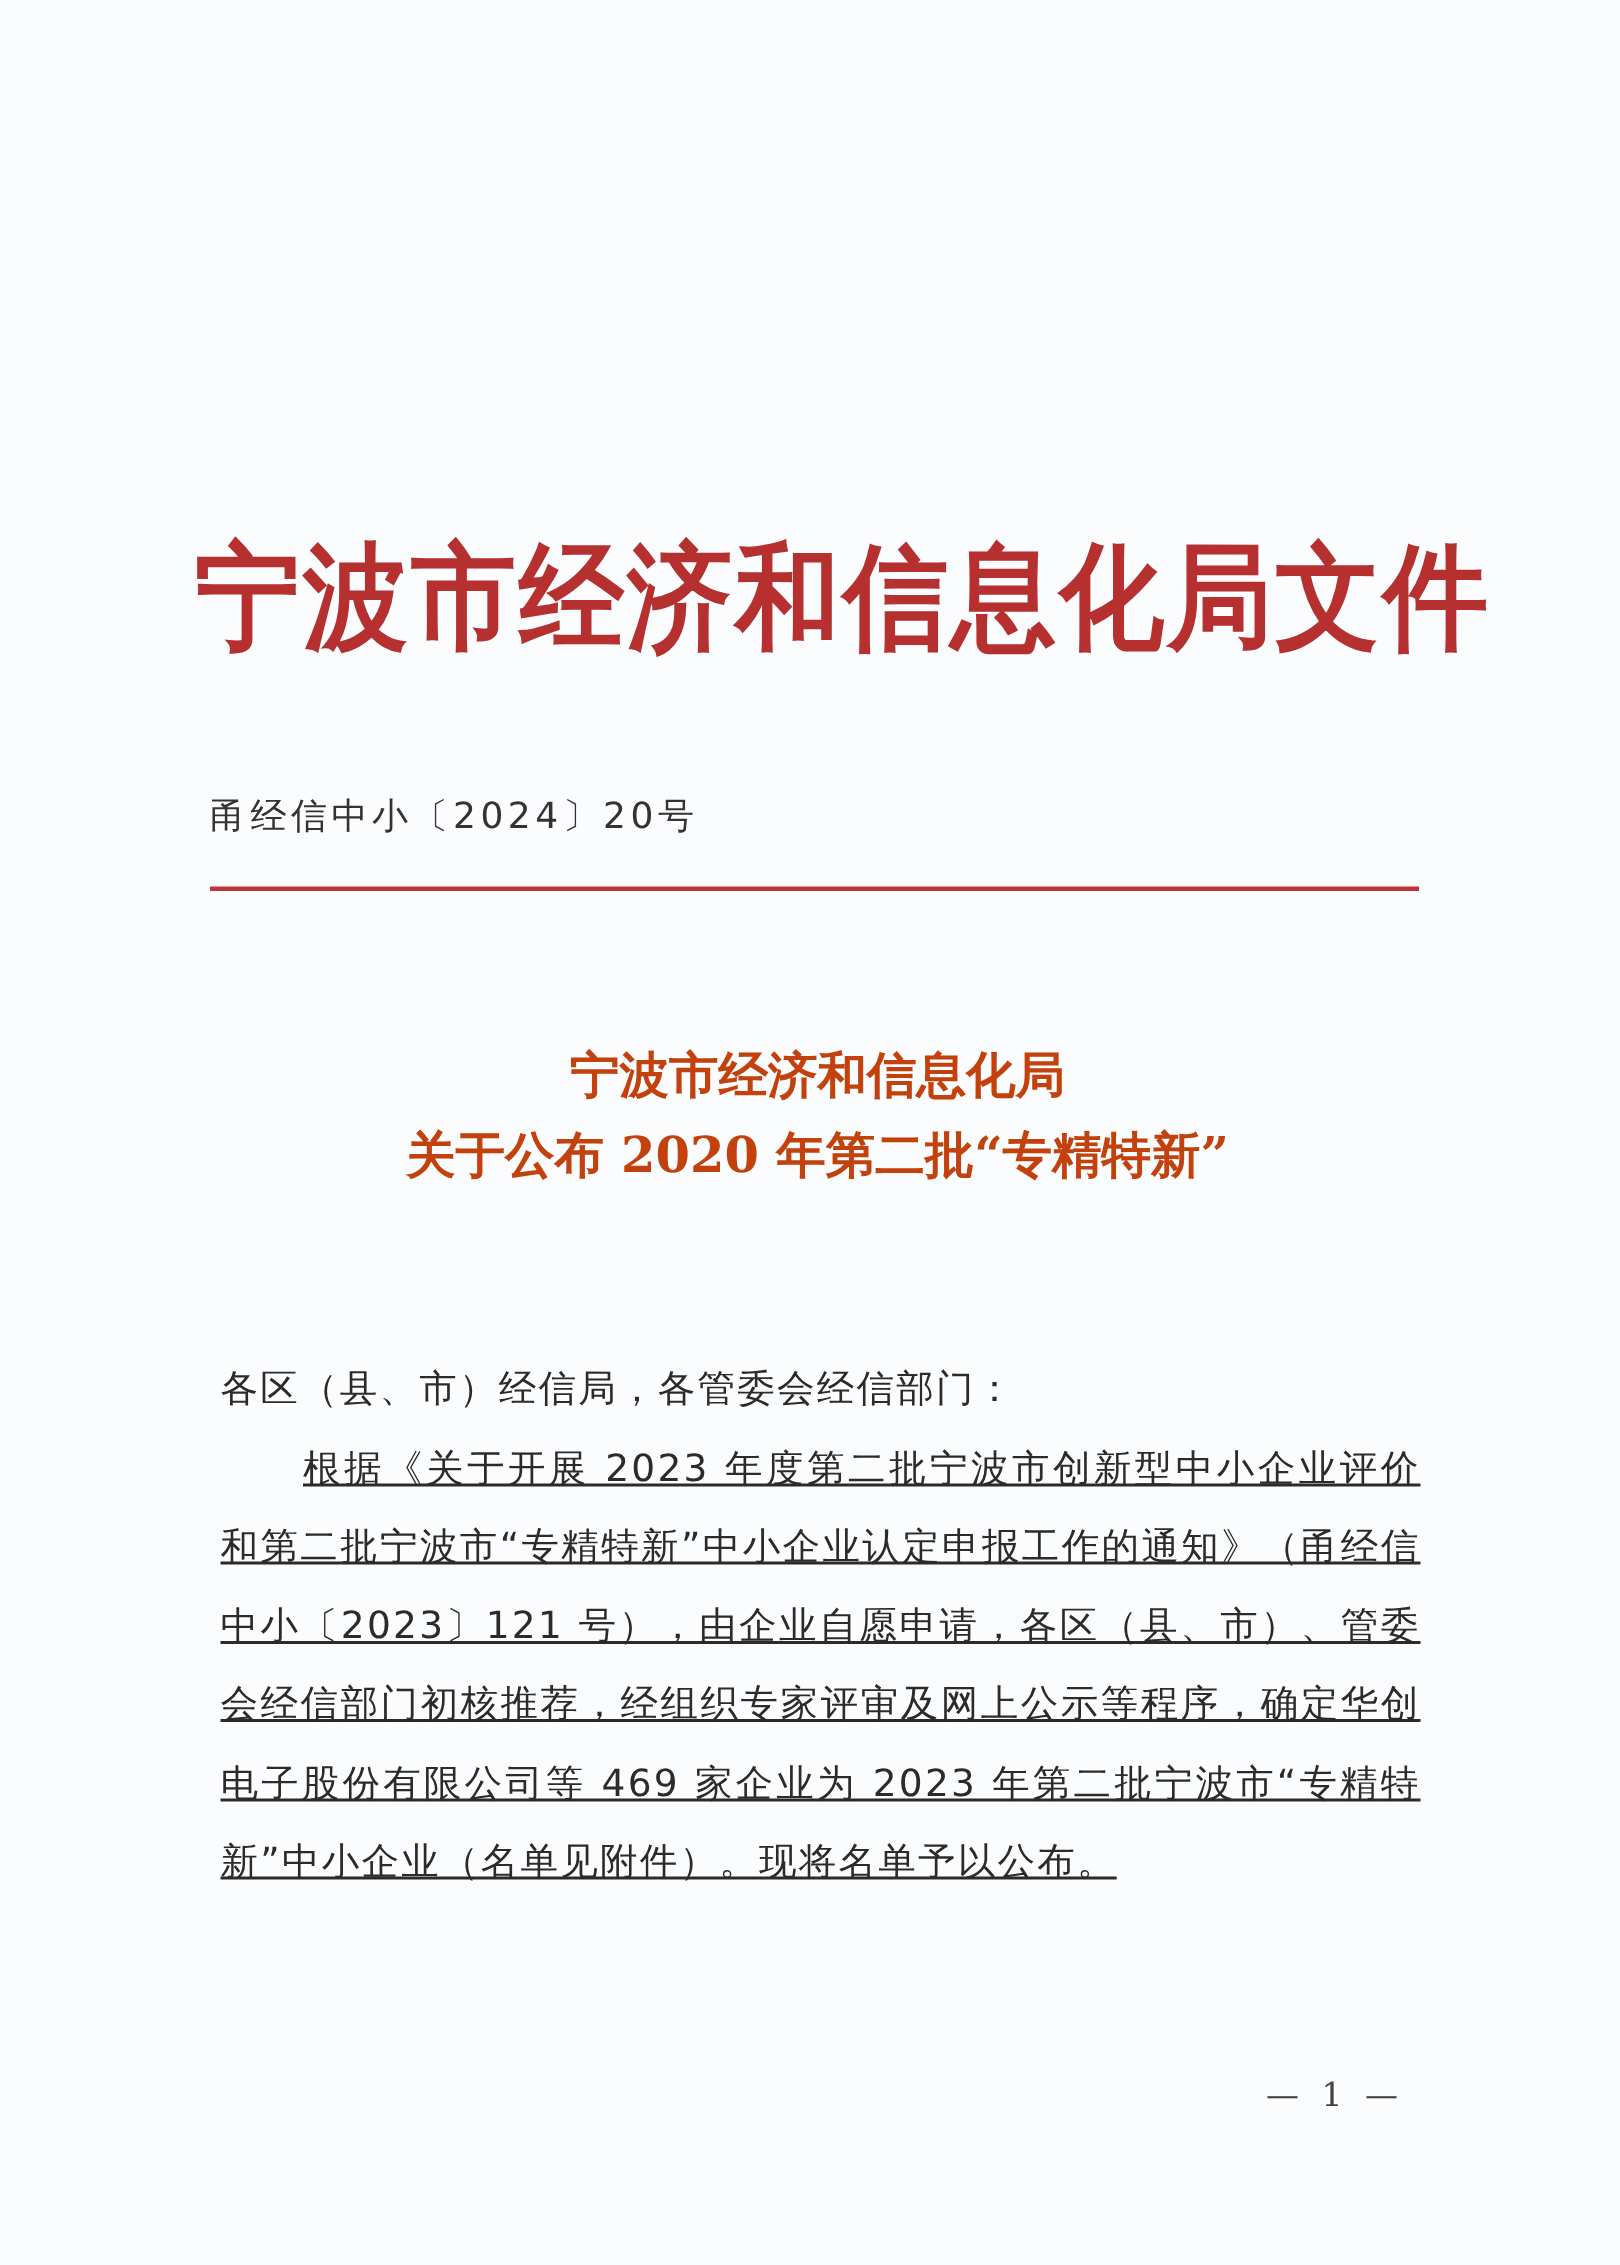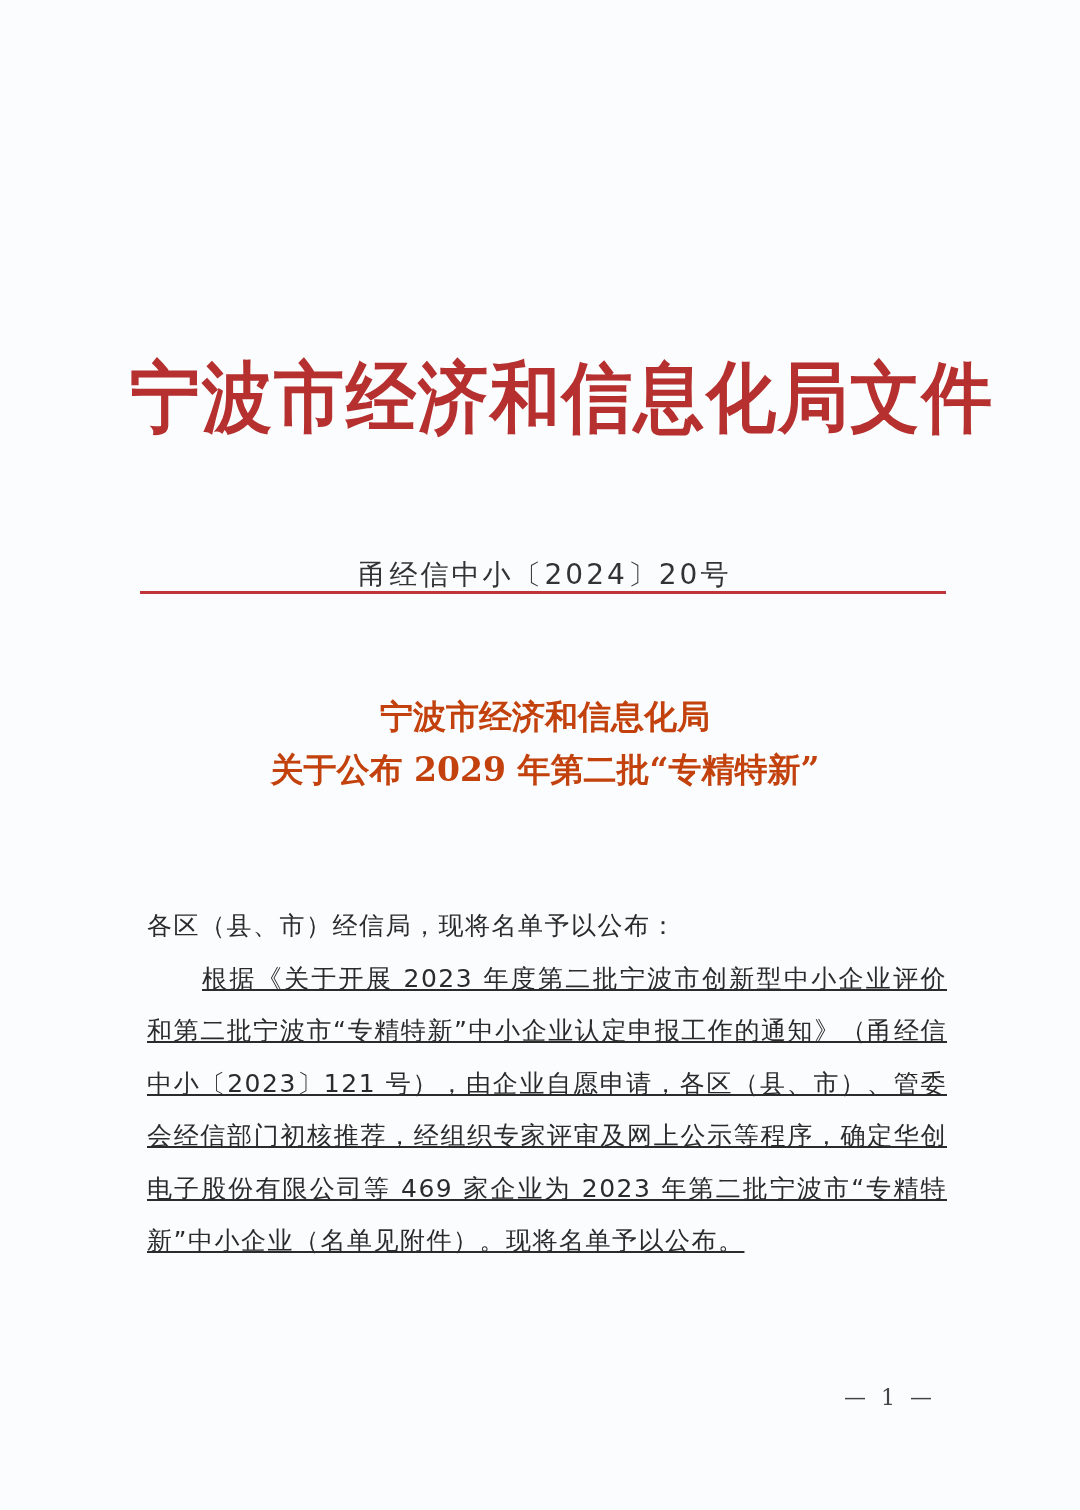--- a/index.html
+++ b/index.html
@@ -11,22 +11,22 @@
     }
     .page { position: absolute; left: 0; top: 0; width: 1080px; height: 1270px; }
     .header-title {
       position: absolute; left: 130px; top: 358px; width: 820px;
       text-align: center; color: #b5302e;
       font-family: "DejaVu Serif", "Liberation Serif", serif;
       font-size: 70px; font-weight: bold; letter-spacing: 2px; line-height: 80px;
       transform: scaleY(1.1); white-space: nowrap;
     }
     .doc-number {
-      position: absolute; left: 140px; top: 556px; width: 810px;
-      text-align: center; font-size: 28px; letter-spacing: 3px; color: #333;
+      position: absolute; left: 140px; top: 528px; width: 810px;
+      font-size: 24px; letter-spacing: 3px; color: #333;
       font-family: "DejaVu Sans", "Liberation Sans", sans-serif;
     }
     .red-rule {
       position: absolute; left: 140px; top: 591px; width: 806px; height: 3px;
       background: #c0353a;
     }
     .title-block {
       position: absolute; left: 140px; top: 690px; width: 810px;
       text-align: center; font-size: 33px; font-weight: bold; color: #c2410c;
       line-height: 53px;
@@ -46,22 +46,22 @@
 </head>
 <body>
 
 <div class="page">
   <div class="header-title">宁波市经济和信息化局文件</div>
   <div class="doc-number">甬经信中小〔2024〕20号</div>
   <div class="red-rule"></div>
 
   <div class="title-block">
     <div>宁波市经济和信息化局</div>
-    <div>关于公布 2029 年第二批“专精特新”</div>
+    <div>关于公布 2020 年第二批“专精特新”</div>
   </div>
 
   <div class="body-text">
-    <p>各区（县、市）经信局，现将名单予以公布：</p>
+    <p>各区（县、市）经信局，各管委会经信部门：</p>
     <p class="indent">根据《关于开展 2023 年度第二批宁波市创新型中小企业评价和第二批宁波市“专精特新”中小企业认定申报工作的通知》（甬经信中小〔2023〕121 号），由企业自愿申请，各区（县、市）、管委会经信部门初核推荐，经组织专家评审及网上公示等程序，确定华创电子股份有限公司等 469 家企业为 2023 年第二批宁波市“专精特新”中小企业（名单见附件）。现将名单予以公布。</p>
   </div>
 
   <div class="page-number">— 1 —</div>
 </div>
 
 </body></html>

